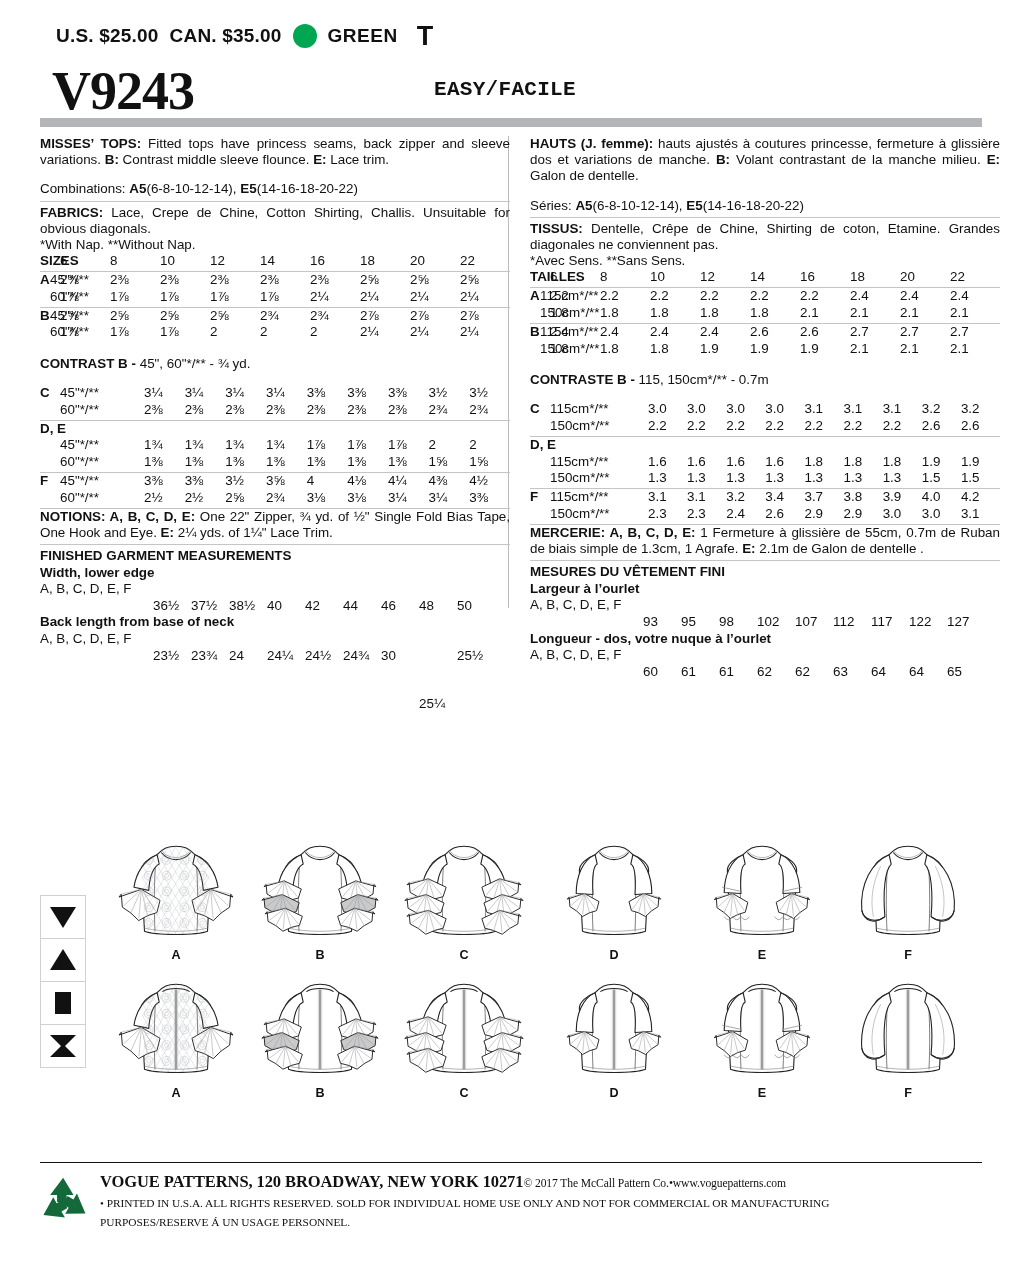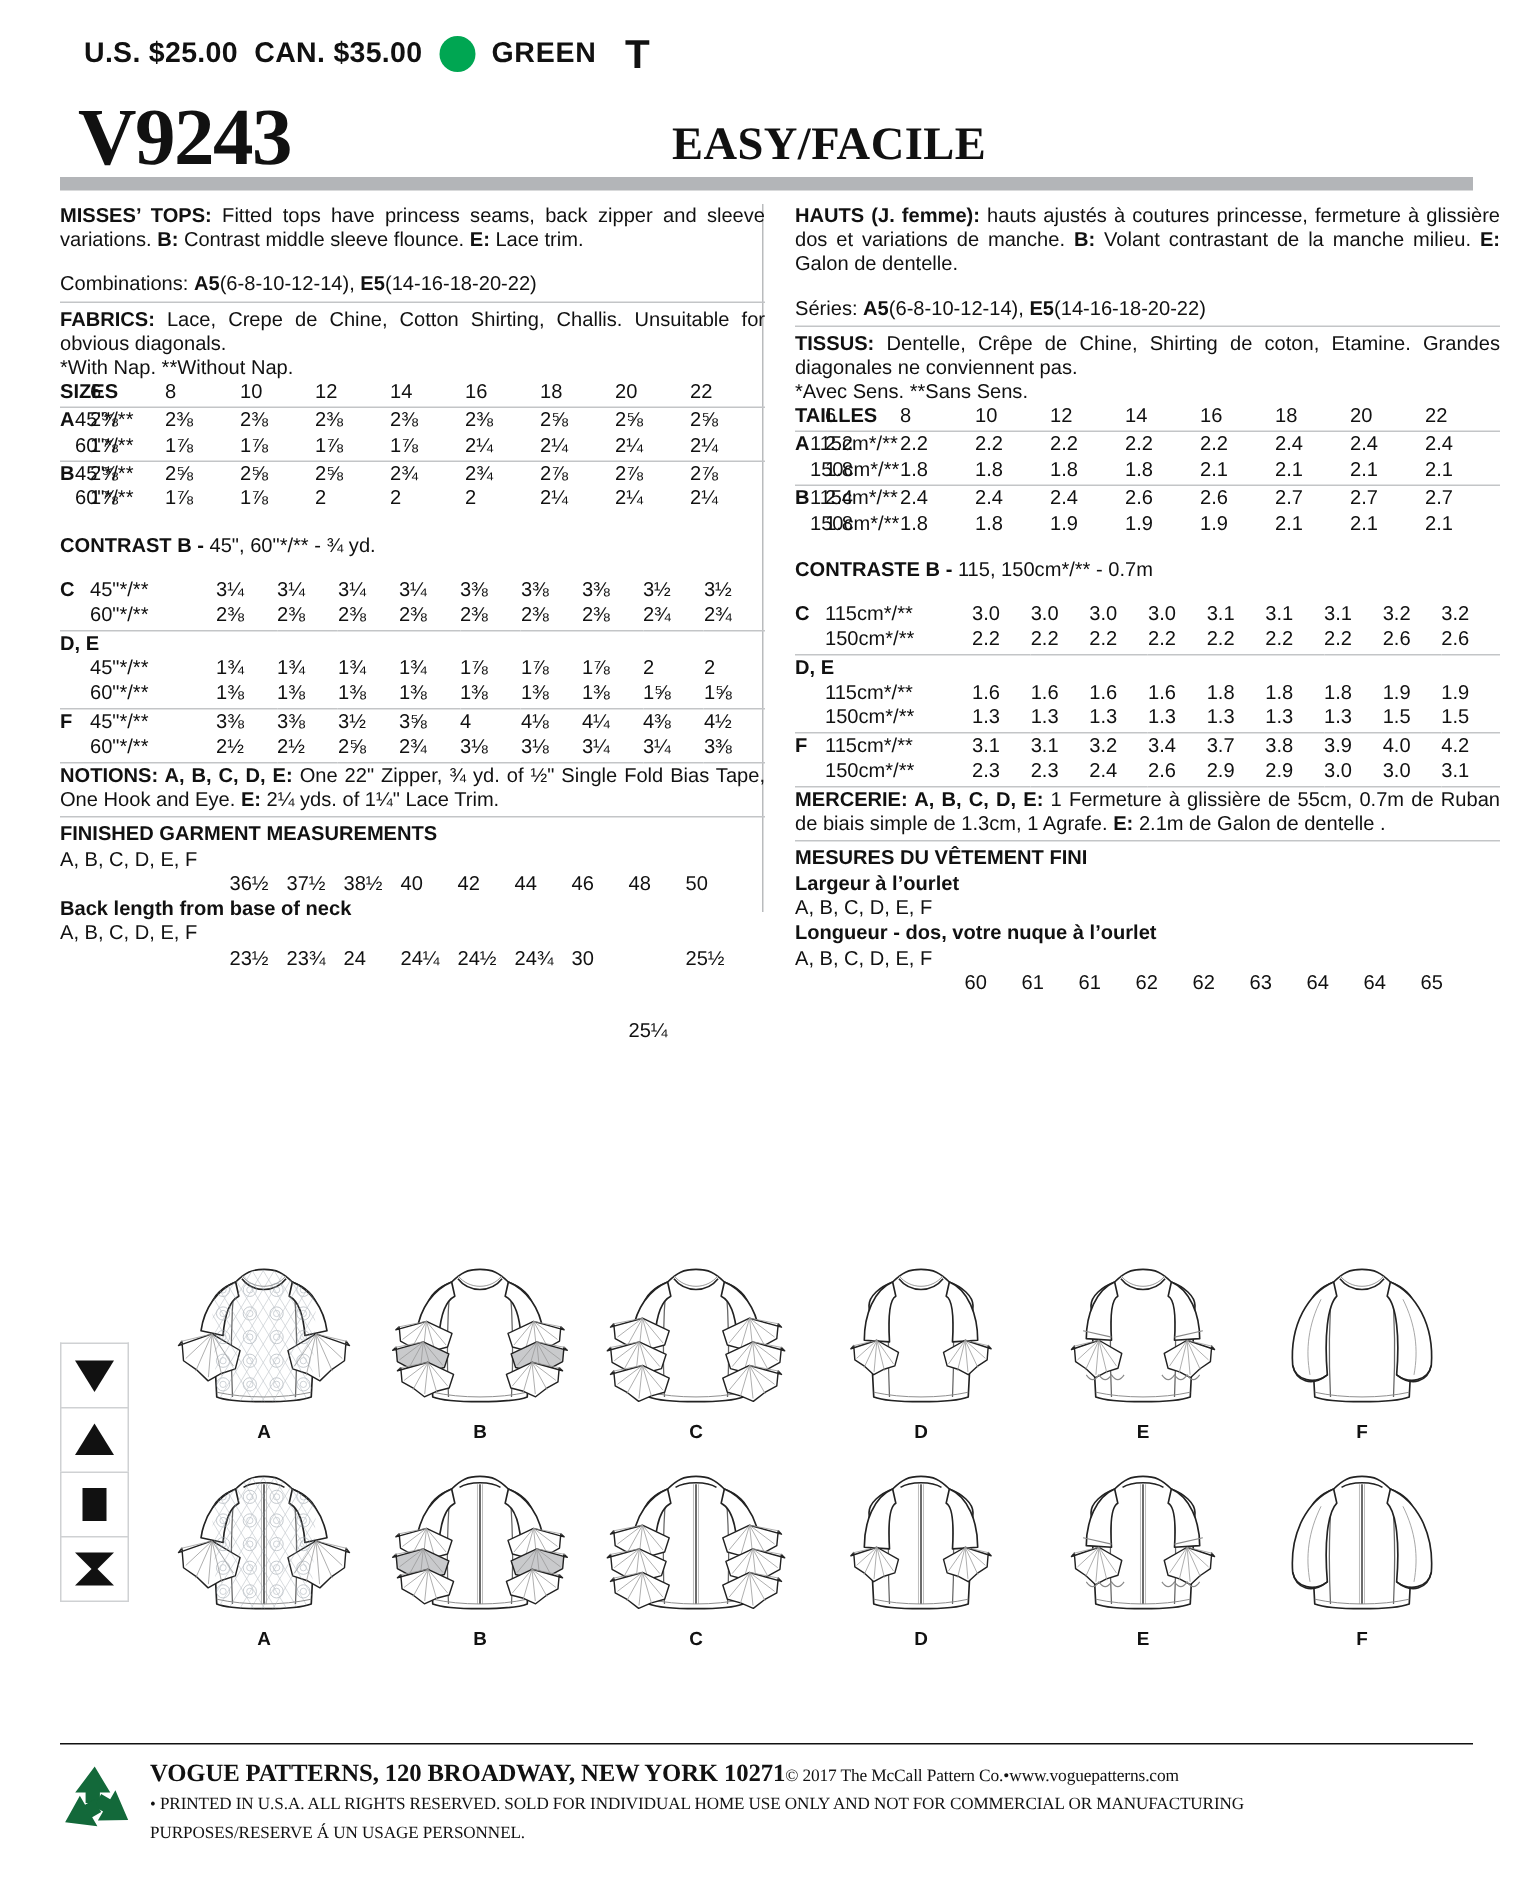--- a/index.html
+++ b/index.html
@@ -14,22 +14,22 @@
   
   .topbar{position:absolute;left:56px;top:24px;display:flex;align-items:center;gap:11px;}
   .price{font-weight:bold;font-size:19px;letter-spacing:.2px;white-space:nowrap;}
   .green-dot{width:24px;height:24px;border-radius:50%;background:#00a652;display:inline-block;}
   .green-label{font-weight:bold;font-size:19px;letter-spacing:.5px;}
   .tee{font-weight:bold;font-size:27px;font-family:"Liberation Sans",sans-serif;line-height:.8;
        margin-left:8px;position:relative;top:1px;}
 
   .patnum{position:absolute;left:52px;top:60px;font-family:"Liberation Serif",serif;
           font-weight:bold;font-size:54px;letter-spacing:-1px;}
-  .easy{position:absolute;left:448px;top:78px;font-family:Liberation Serif, serif;
-        font-weight:bold;font-size:31px;letter-spacing:.3px;}
+  .easy{position:absolute;left:434px;top:78px;font-family:Liberation Mono, monospace;
+        font-weight:bold;font-size:21px;letter-spacing:.3px;}
 
   .graybar{position:absolute;left:40px;top:118px;width:942px;height:9px;background:#b3b5b8;}
 
   
   .cols{position:absolute;left:40px;top:136px;width:960px;display:flex;}
   .col{width:470px;}
   .col.right{margin-left:20px;}
   .divider{position:absolute;left:508px;top:136px;width:1px;height:472px;background:#b9bbbd;}
 
   .p{font-size:13.4px;line-height:16.2px;text-align:justify;margin:0 0 0 0;}
@@ -268,20 +268,21 @@
           </tbody>
       </table>
 
       <p class="p">
         <b>NOTIONS: A, B, C, D, E:</b><span> One 22" Zipper, ¾ yd. of ½" Single Fold Bias Tape, One Hook and Eye. </span><b>E:</b><span> 2¼ yds. of 1¼" Lace Trim.</span>
       </p>
       <div class="rule"></div>
 
       <div class="meas">
         <div class="hd">FINISHED GARMENT MEASUREMENTS</div>
+        <div class="hd">Width, lower edge</div>
         <div>A, B, C, D, E, F</div>
         <div class="measrow" id="en-width-vals" style="padding-left: 113px; align-items: center;">
             <span style="width: 38px;">36½</span>
             <span style="width: 38px;">37½</span>
             <span style="width: 38px;">38½</span>
             <span style="width: 38px;">40</span>
             <span style="width: 38px;">42</span>
             <span style="width: 38px;">44</span>
             <span style="width: 38px;">46</span>
             <span style="width: 38px;">48</span>
@@ -480,20 +481,31 @@
 
       <p class="p">
         <b>MERCERIE: A, B, C, D, E:</b><span> 1 Fermeture à glissière de 55cm, 0.7m de Ruban de biais simple de 1.3cm, 1 Agrafe. </span><b>E:</b><span> 2.1m de Galon de dentelle .</span>
       </p>
       <div class="rule"></div>
 
       <div class="meas">
         <div class="hd">MESURES DU VÊTEMENT FINI</div>
         <div class="hd">Largeur à l’ourlet</div>
         <div>A, B, C, D, E, F</div>
+        <div class="measrow" id="fr-width-vals" style="padding-left: 113px;">
+            <span style="width: 38px;">93</span>
+            <span style="width: 38px;">95</span>
+            <span style="width: 38px;">98</span>
+            <span style="width: 38px;">102</span>
+            <span style="width: 38px;">107</span>
+            <span style="width: 38px;">112</span>
+            <span style="width: 38px;">117</span>
+            <span style="width: 38px;">122</span>
+            <span style="width: 38px;">127</span>
+          </div>
         <div class="hd">Longueur - dos, votre nuque à l’ourlet</div>
         <div>A, B, C, D, E, F</div>
         <div class="measrow" id="fr-back-vals" style="padding-left: 113px; align-items: center;">
             <span style="width: 38px;">60</span>
             <span style="width: 38px;">61</span>
             <span style="width: 38px;">61</span>
             <span style="width: 38px;">62</span>
             <span style="width: 38px;">62</span>
             <span style="width: 38px;">63</span>
             <span style="width: 38px;">64</span>

